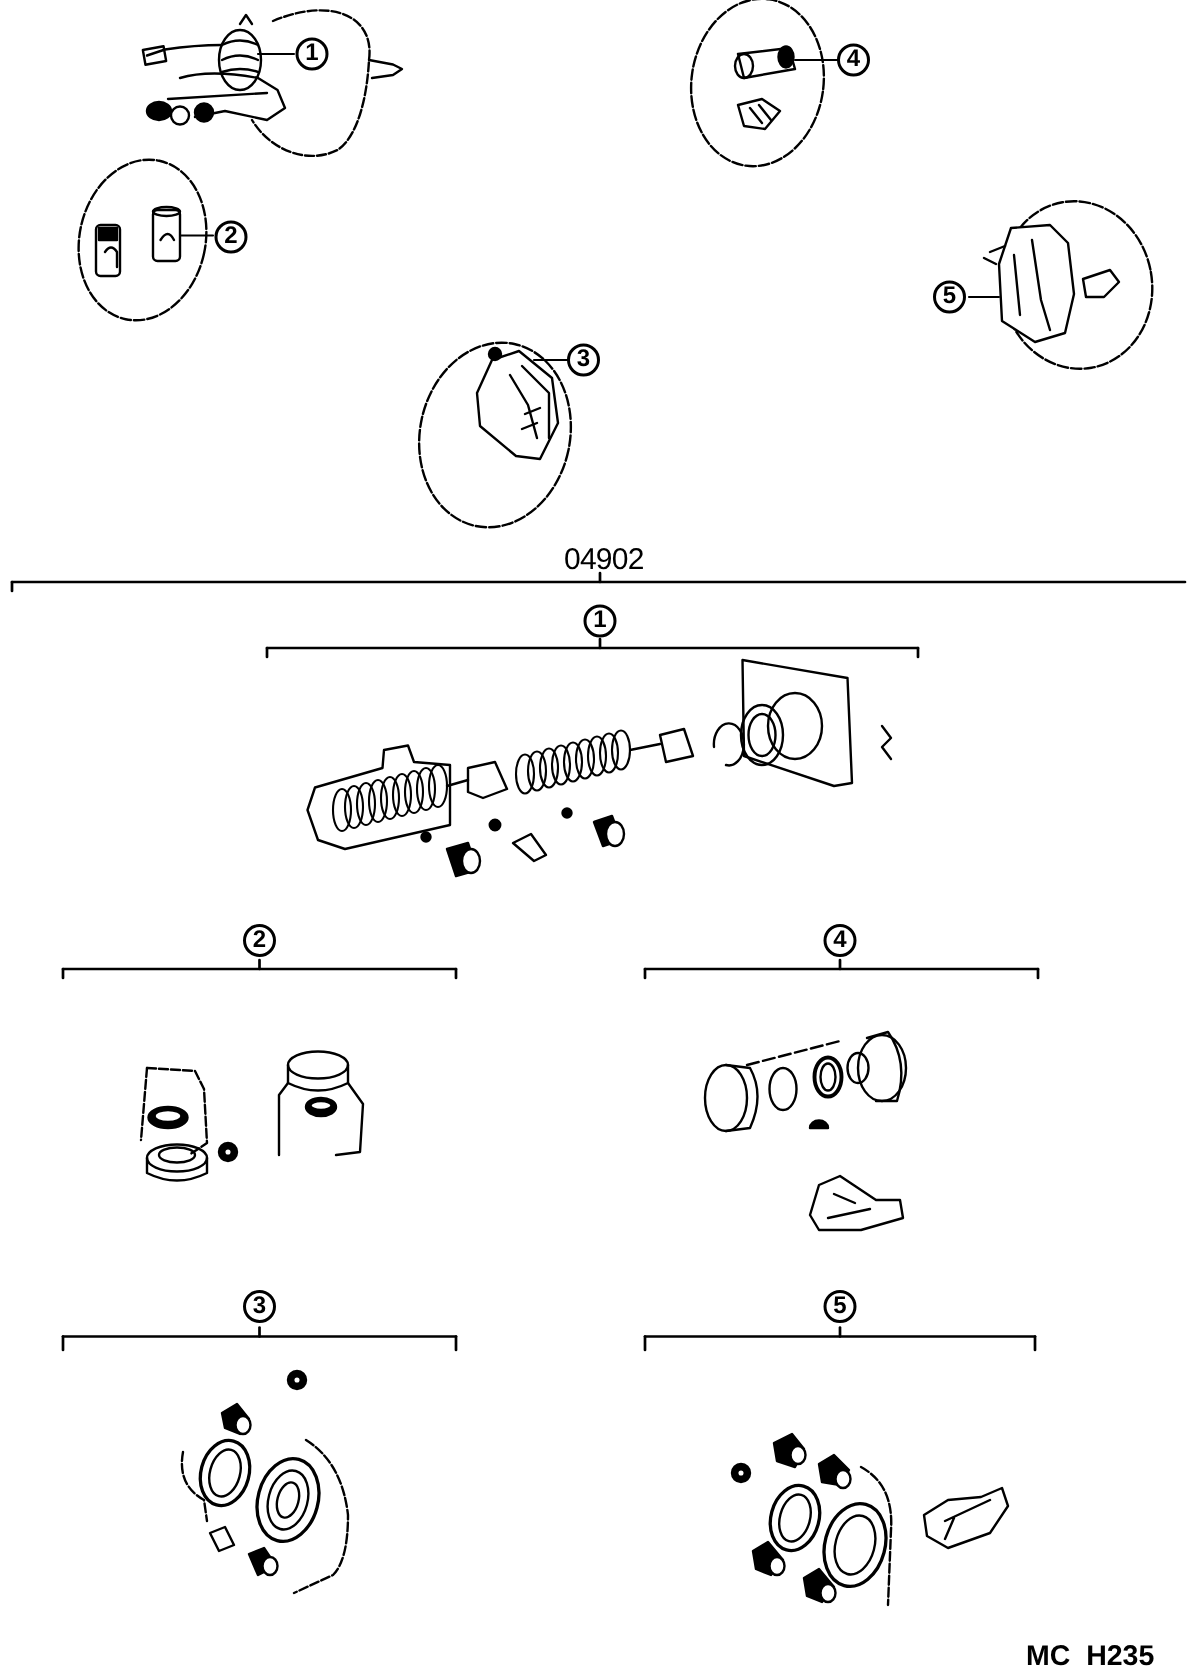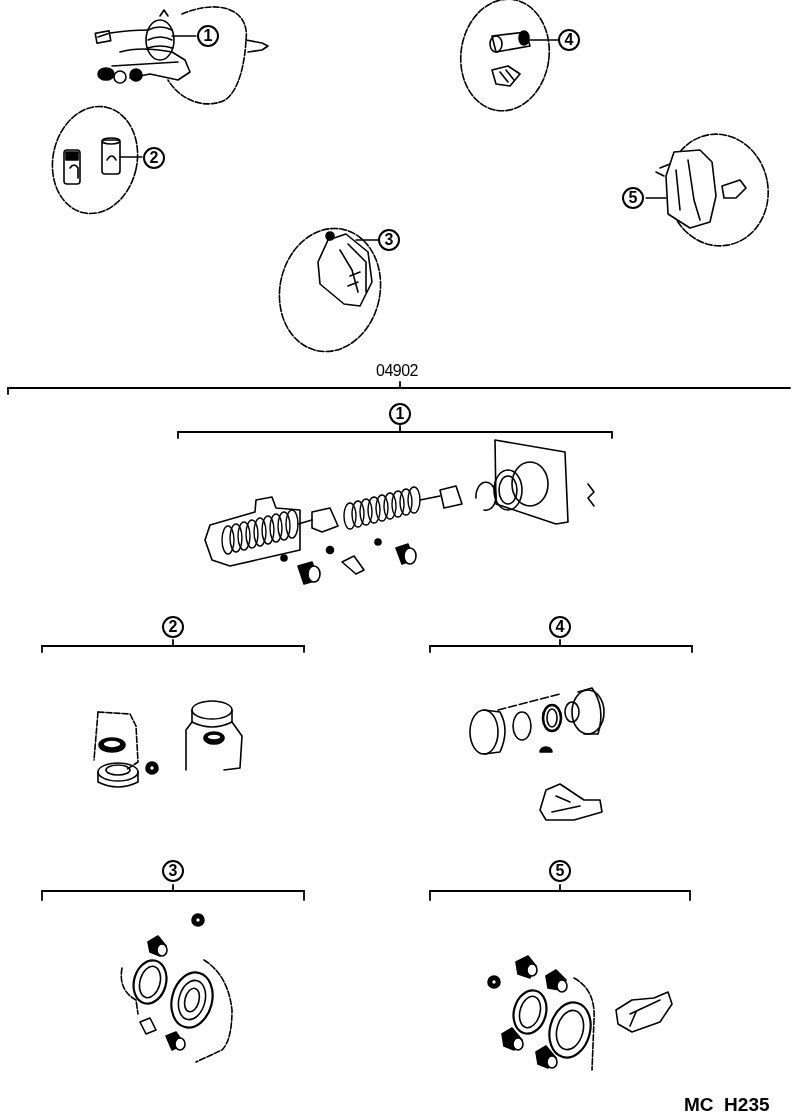--- a/index.html
+++ b/index.html
@@ -2,21 +2,21 @@
 <html><head>
 <meta charset="utf-8">
 <style>
   html, body { margin:0; padding:0; background:#ffffff; }
   body { width:792px; height:1112px; position:relative; overflow:hidden;
          font-family:"Liberation Sans", sans-serif; color:#000; }
   svg.canvas { position:absolute; left:0; top:0; }
   .callout { position:absolute; width:22px; height:22px; border:2px solid #000; border-radius:50%;
              box-sizing:border-box; display:flex; align-items:center; justify-content:center;
              font-family:"Liberation Sans", sans-serif; font-weight:bold; font-size:16px; background:#fff; }
-  .partno { position:absolute; font-family:"Liberation Sans", sans-serif; font-size:16px; letter-spacing:-0.5px; }
+  .partno { position:absolute; font-family:"Liberation Sans", sans-serif; font-size:20px; letter-spacing:-0.5px; }
   .code { position:absolute; font-family:"Liberation Sans", sans-serif; font-weight:bold; font-size:19px; }
 </style>
 </head>
 <body>
 
 <svg class="canvas" width="792" height="1112" viewBox="0 0 792 1112">
   <g fill="none" stroke="#000" stroke-width="1.6" stroke-linecap="round" stroke-linejoin="round">
 
     <g>
       <path d="M182 14 C220 -2 250 10 246 40 C245 60 240 90 225 100 C205 110 180 100 168 80" stroke-dasharray="6 2"></path>

